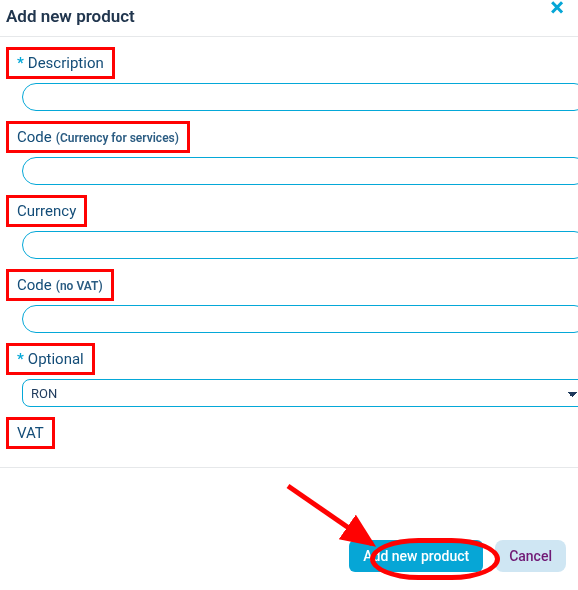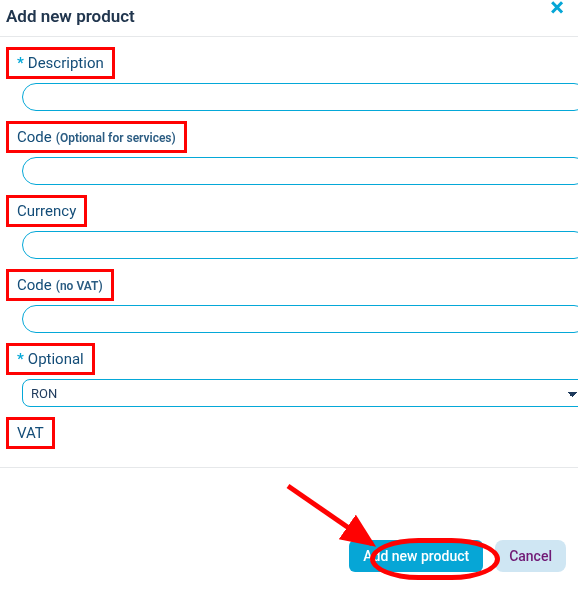--- a/index.html
+++ b/index.html
@@ -147,21 +147,21 @@
       <span class="req">*</span>
       <span class="lbl">Description</span>
     </div>
     <input class="fld" type="text" value="" style="">
   </div>
 
 
   <div class="group">
     <div class="lbl-wrap nohlprefix">
       <span class="lbl">Code</span>
-      <span class="lbl-suf">(Optional for services)</span>
+      <span class="lbl-suf">(Currency for services)</span>
     </div>
     <input class="fld" type="text" value="" style="">
   </div>
 
   <div class="group">
     <div class="lbl-wrap nohlprefix">
       <span class="lbl">Currency</span>
     </div>
     <input class="fld" type="text" value="" style="">
   </div>

